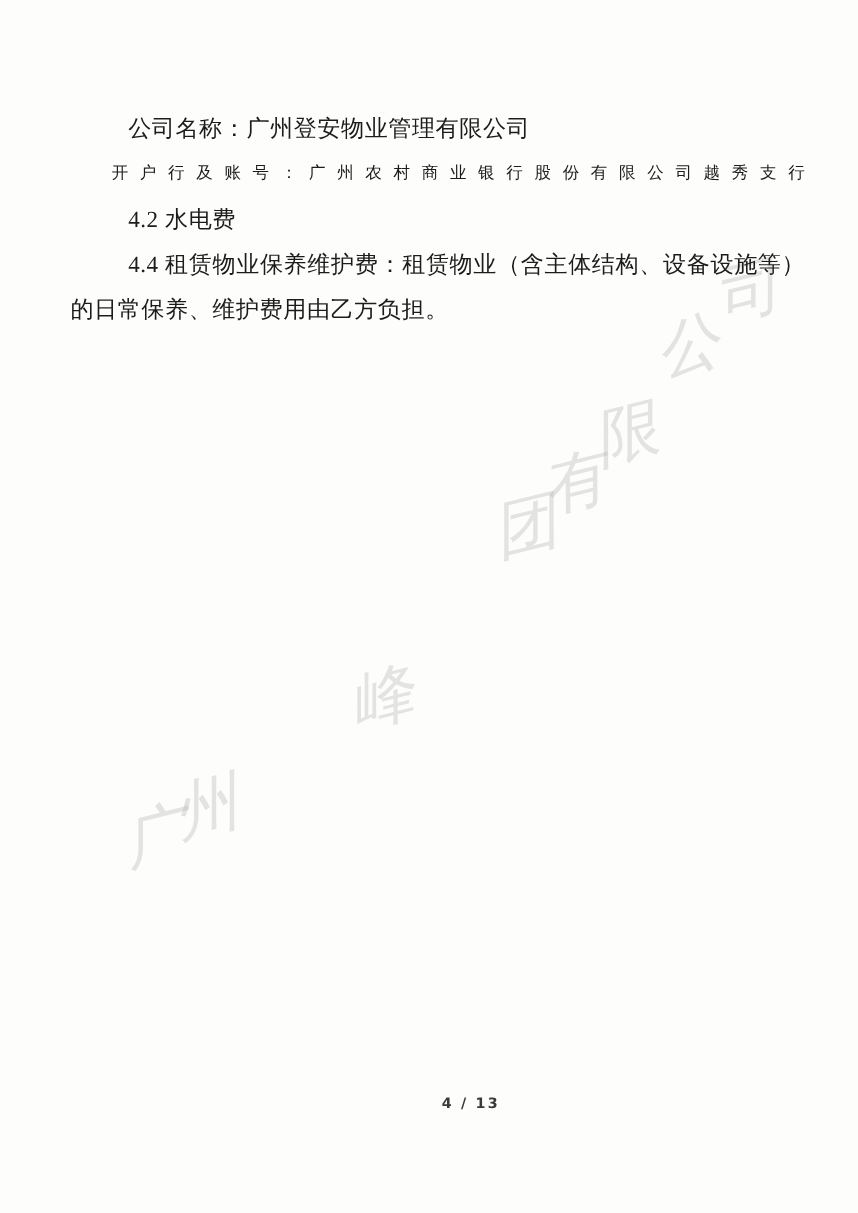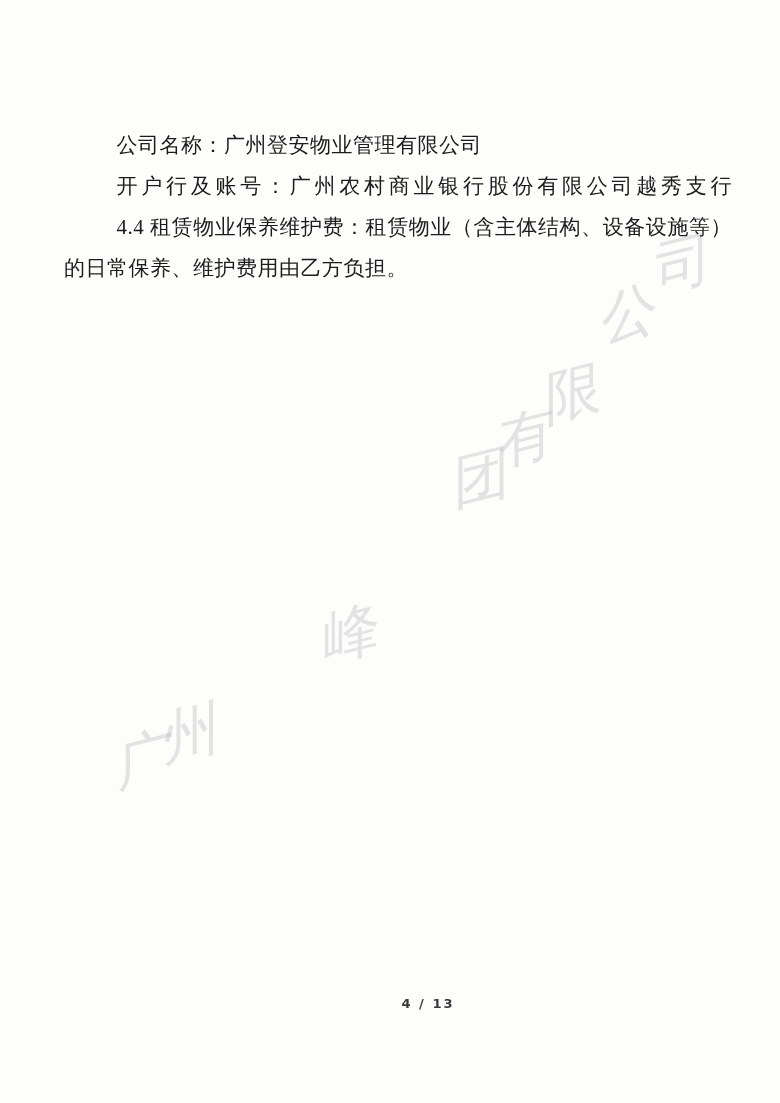--- a/index.html
+++ b/index.html
@@ -15,32 +15,31 @@
     background: #fdfdfc;
     overflow: hidden;
     font-family: "Liberation Serif", "DejaVu Serif", serif;
     color: #1c1c1c;
   }
   .doc-body {
     position: absolute;
     top: 97px;
     left: 64px;
     right: 48px;
-    margin-top: 28px;
   }
   .para {
     margin: 0;
     font-size: 21px;
     line-height: 41px;
     letter-spacing: 0.5px;
     text-align: justify;
     text-indent: 2.5em;
   }
   .line {
-    font-size: 21px;
+    font-size: 15px;
     line-height: 41px;
     letter-spacing: 0.5px;
   }
   .justify-all {
     text-align: justify;
     text-align-last: justify;
     text-indent: 2.5em;
   }
   .watermark {
     position: absolute;
@@ -89,19 +88,20 @@
       <span class="wm-char" style="left: 493px; top: 400px;">有</span>
       <span class="wm-char" style="left: 540px; top: 356px;">限</span>
       <span class="wm-char" style="left: 596px; top: 276px;">公</span>
       <span class="wm-char" style="left: 650px; top: 226px;">司</span>
     </div>
 
   <div class="content-layer">
     <div class="doc-body">
         <p class="para">公司名称：广州登安物业管理有限公司</p>
         <div class="line justify-all">开户行及账号：广州农村商业银行股份有限公司越秀支行</div>
+        <p class="para">4.2 水电费</p>
         <p class="para">4.4 租赁物业保养维护费：租赁物业（含主体结构、设备设施等）的日常保养、维护费用由乙方负担。</p>
       </div>
 
     <div class="footer">4 / 13</div>
   </div>
 
 </div>
 
 </body></html>

